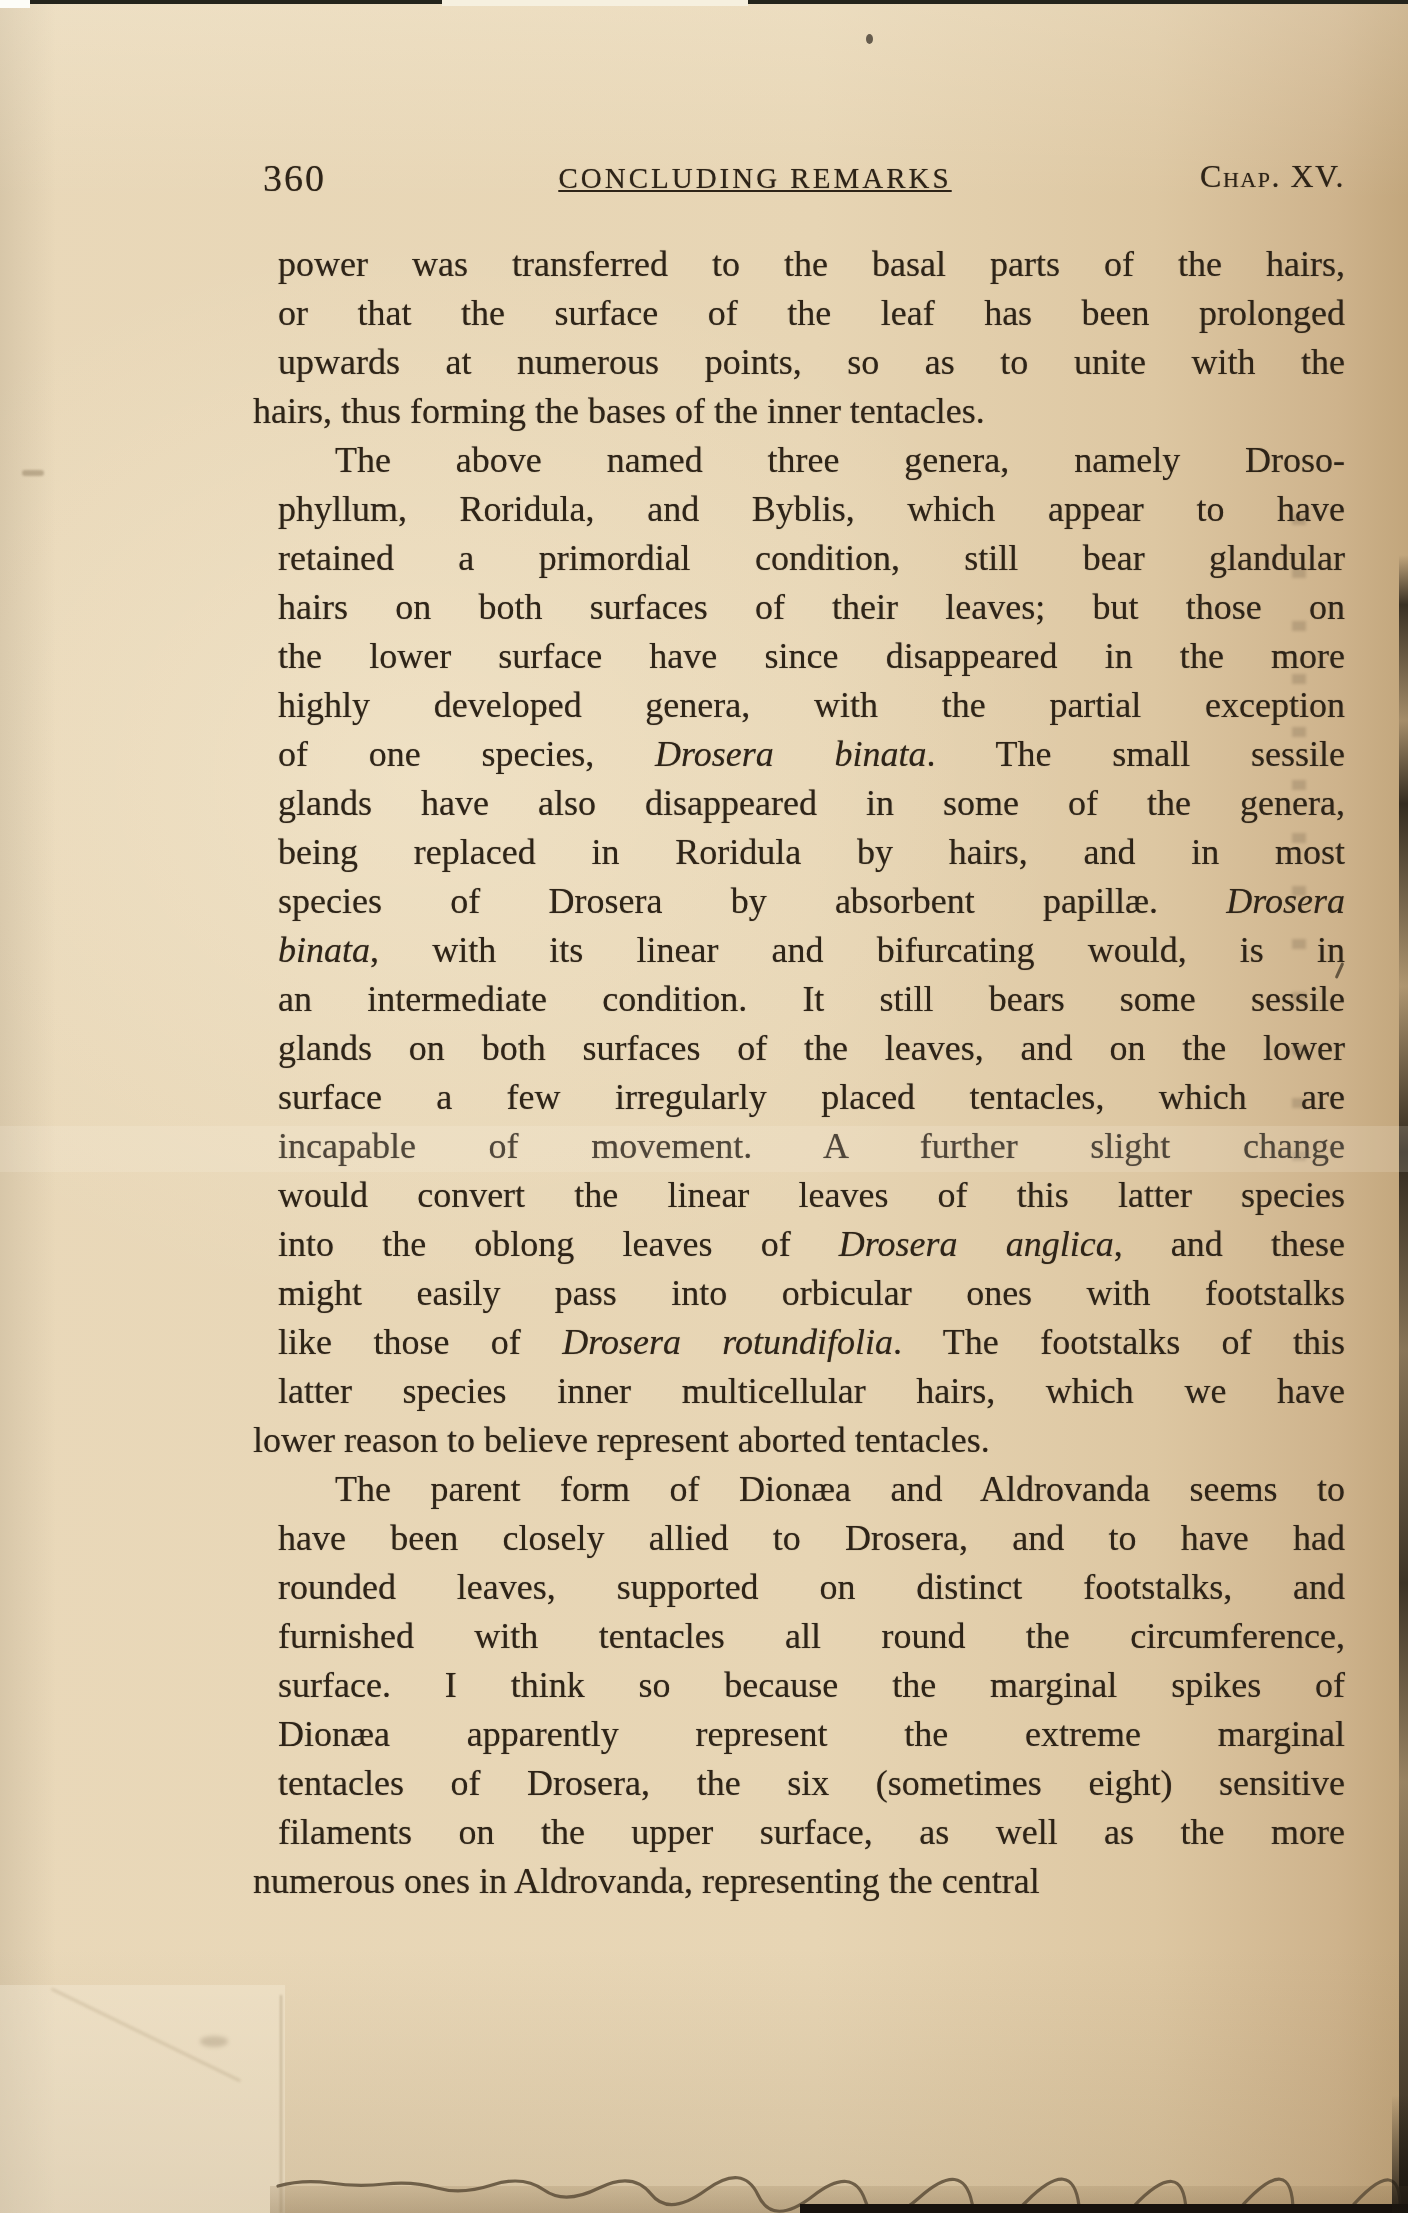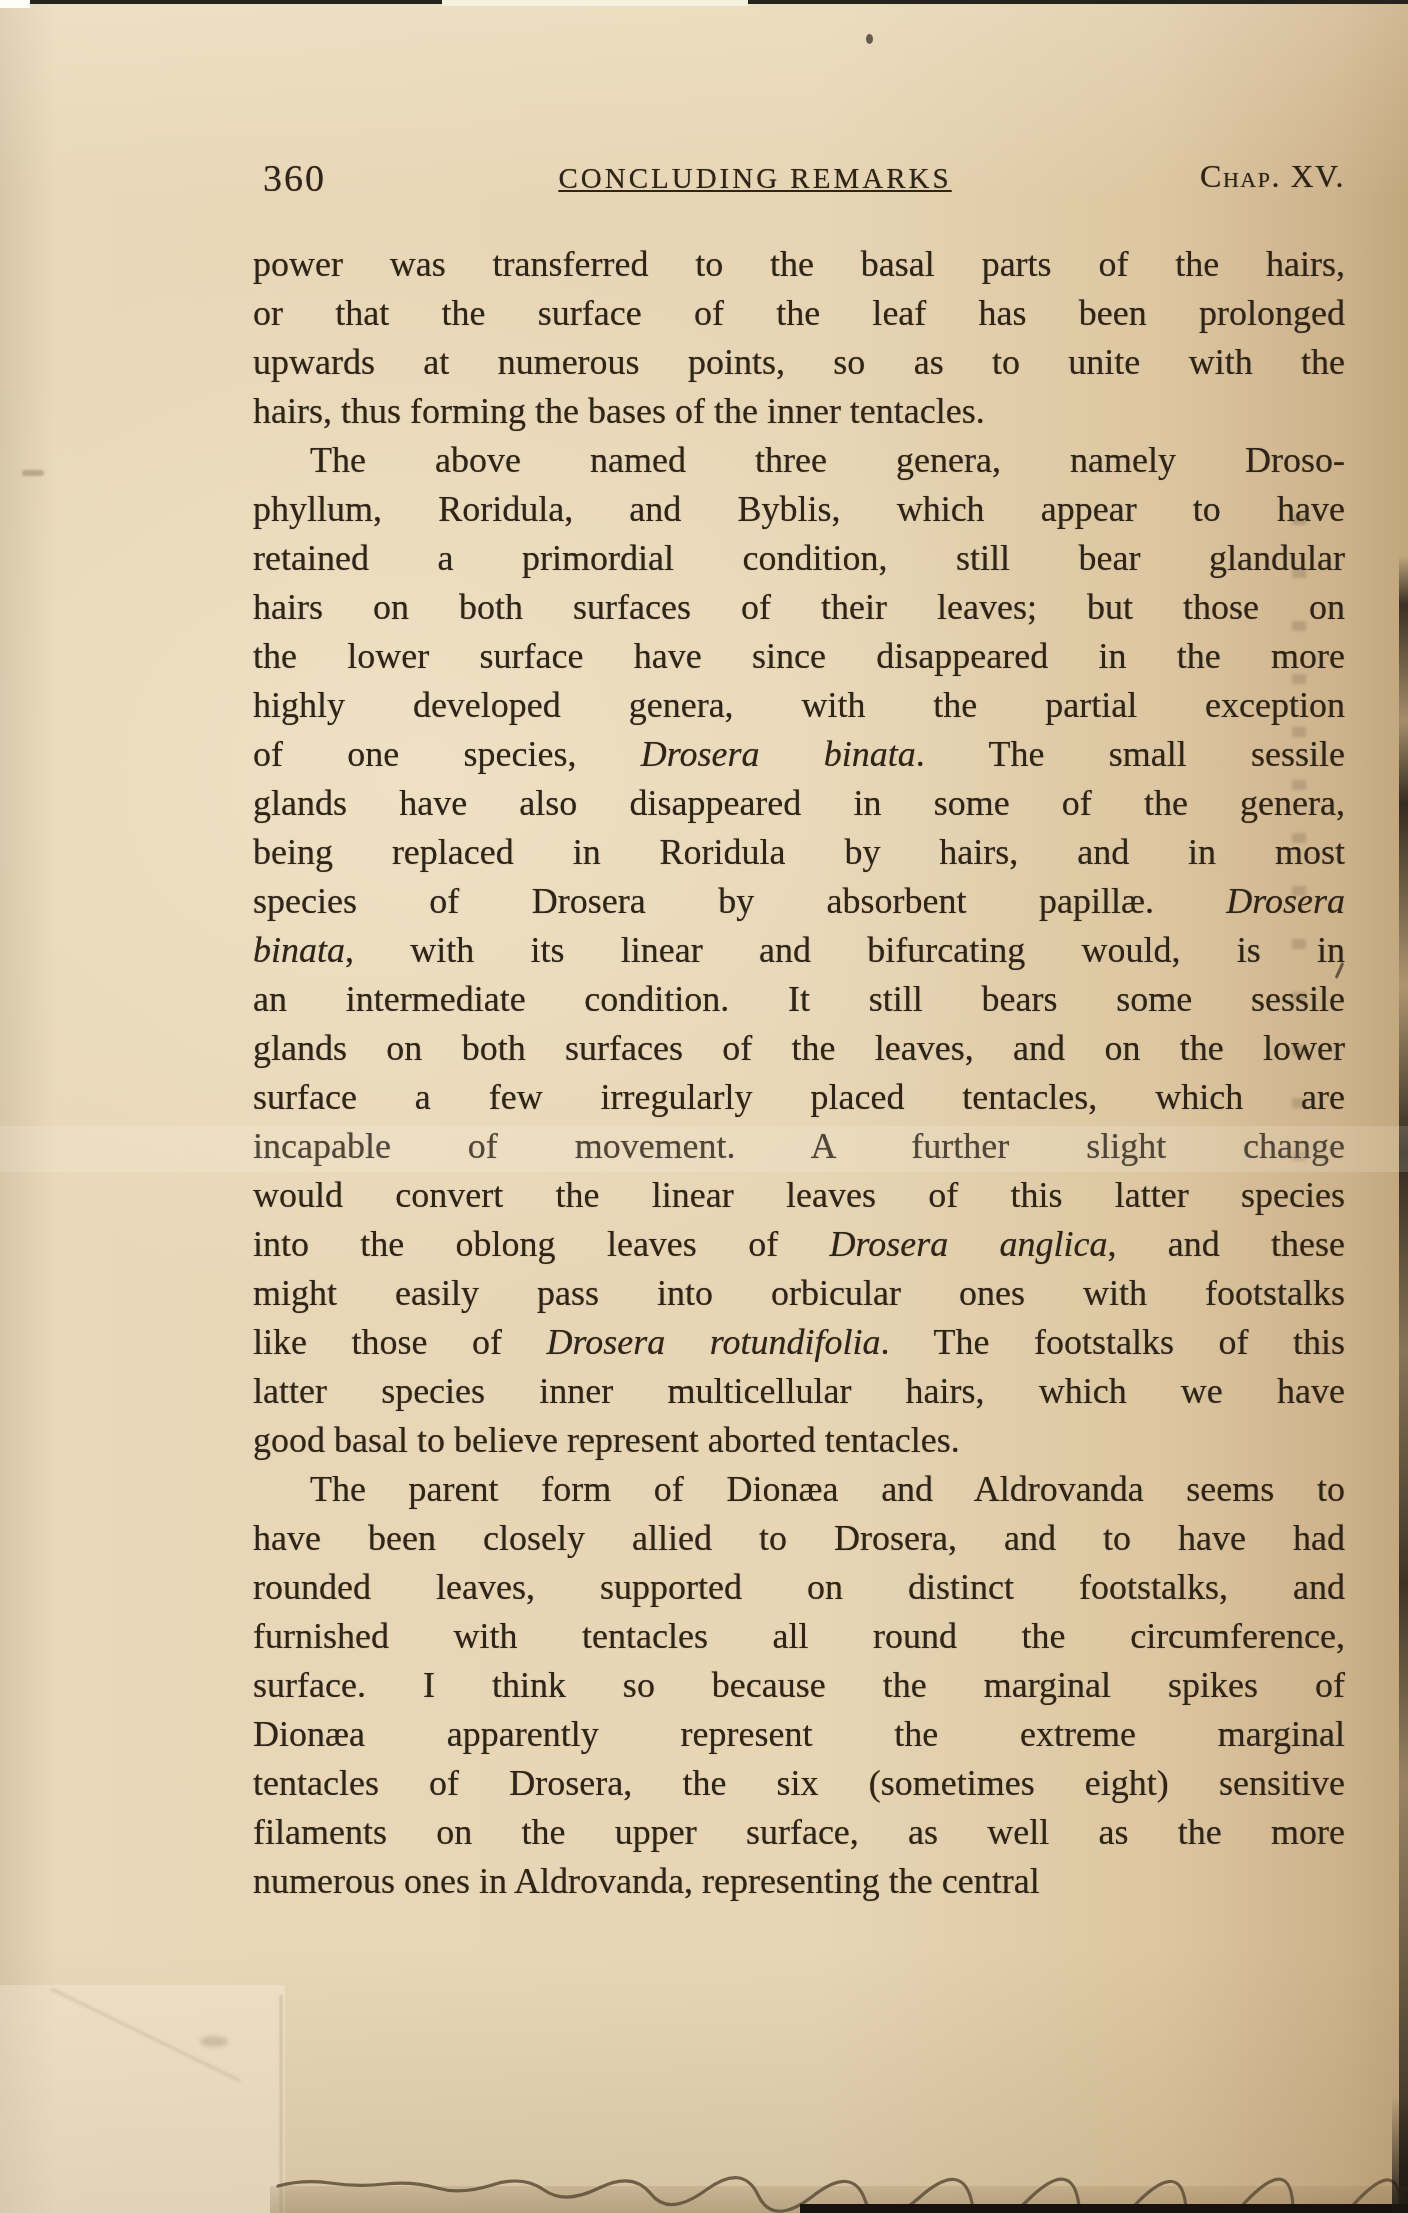--- a/index.html
+++ b/index.html
@@ -32,21 +32,21 @@
   }
   .running-head, .body-text{
     text-shadow:0 0 1px rgba(46,36,24,0.55);
   }
   
   .body-text{
     position:absolute;left:253px;top:240px;width:1092px;
     font-size:36px;
   }
   .line{height:49px;line-height:49px;white-space:normal;}
-  .line.just{text-align:justify;text-align-last:justify;}
+  .line.just{text-align:justify;text-align-last:justify;margin-left:25px;}
   .line.indent{text-indent:57px;}
   .line em{font-style:italic;}
   
   .edge-top{position:absolute;top:0;left:0;right:0;height:4px;background:#24241c;}
   .patch-a{position:absolute;top:0;left:0;width:30px;height:8px;background:#fdfdf8;}
   .patch-b{position:absolute;top:0;left:442px;width:306px;height:6px;background:#f6f0df;}
   .right-edge-strip{
     position:absolute;right:0;top:555px;bottom:0;width:9px;
     background:linear-gradient(to bottom,
       rgba(28,23,16,0) 0%, rgba(28,23,16,0.82) 3%, rgba(28,23,16,0.18) 10%,
@@ -115,21 +115,21 @@
       <div class="line just"><em>binata</em><span>, with its linear and bifurcating would, is in</span></div>
       <div class="line just"><span>an intermediate condition. It still bears some sessile</span></div>
       <div class="line just"><span>glands on both surfaces of the leaves, and on the lower</span></div>
       <div class="line just"><span>surface a few irregularly placed tentacles, which are</span></div>
       <div class="line just"><span>incapable of movement. A further slight change</span></div>
       <div class="line just"><span>would convert the linear leaves of this latter species</span></div>
       <div class="line just"><span>into the oblong leaves of </span><em>Drosera anglica</em><span>, and these</span></div>
       <div class="line just"><span>might easily pass into orbicular ones with footstalks</span></div>
       <div class="line just"><span>like those of </span><em>Drosera rotundifolia</em><span>. The footstalks of this</span></div>
       <div class="line just"><span>latter species inner multicellular hairs, which we have</span></div>
-      <div class="line"><span>good basal to believe represent aborted tentacles.</span></div>
+      <div class="line"><span>lower reason to believe represent aborted tentacles.</span></div>
       <div class="line indent just"><span>The parent form of Dionæa and Aldrovanda seems to</span></div>
       <div class="line just"><span>have been closely allied to Drosera, and to have had</span></div>
       <div class="line just"><span>rounded leaves, supported on distinct footstalks, and</span></div>
       <div class="line just"><span>furnished with tentacles all round the circumference,</span></div>
       <div class="line just"><span>surface. I think so because the marginal spikes of</span></div>
       <div class="line just"><span>Dionæa apparently represent the extreme marginal</span></div>
       <div class="line just"><span>tentacles of Drosera, the six (sometimes eight) sensitive</span></div>
       <div class="line just"><span>filaments on the upper surface, as well as the more</span></div>
       <div class="line"><span>numerous ones in Aldrovanda, representing the central</span></div>
     </main>

